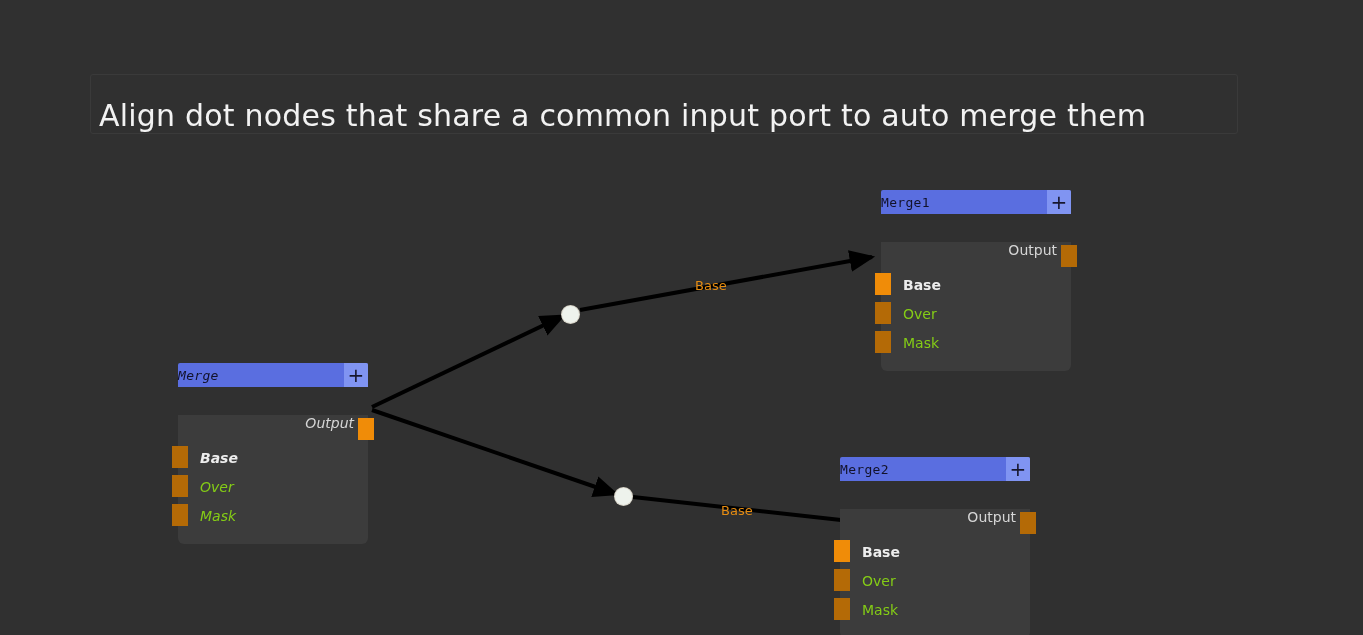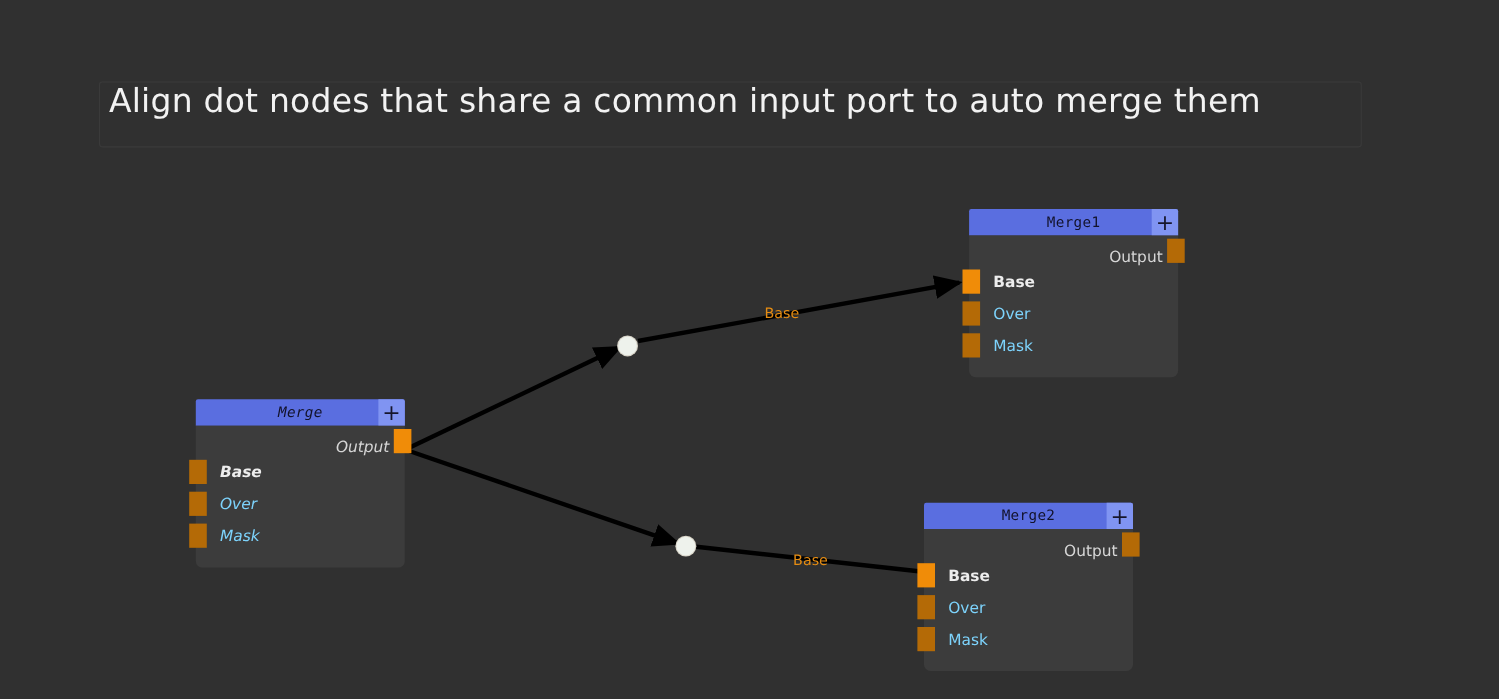--- a/index.html
+++ b/index.html
@@ -21,21 +21,21 @@
   #title-box {
     position: absolute;
     left: 90px;
     top: 74px;
     width: 1148px;
     height: 60px;
     box-sizing: border-box;
     border: 1px solid #3a3a3a;
     border-radius: 3px;
     display: flex;
-    align-items: flex-start;
+    align-items: flex-end;
     padding-left: 8px;
   }
   #title-text {
     color: #f2f2f2;
     font-size: 30px;
     font-weight: 400;
     letter-spacing: 0.2px;
     white-space: nowrap;
     font-family: "DejaVu Sans", "Liberation Sans", sans-serif;
   }
@@ -53,21 +53,20 @@
   
   .node {
     position: absolute;
   }
   .node-header {
     position: relative;
     height: 24px;
     background: #5a6ee0;
     display: flex;
     align-items: center;
-    justify-content: center;
     border-radius: 2px 2px 0 0;
   }
   .node-title {
     color: #12122a;
     font-size: 13px;
     font-family: "DejaVu Sans Mono", "Liberation Mono", monospace;
     letter-spacing: 0.3px;
   }
   .node-plus {
     position: absolute;
@@ -90,23 +89,24 @@
     background: #3c3c3c;
     border-radius: 0 0 6px 6px;
     padding-bottom: 14px;
   }
 
   
   .out-row {
     position: relative;
     height: 28px;
     display: flex;
-    align-items: flex-end;
+    align-items: flex-start;
     justify-content: flex-end;
     padding-right: 14px;
+    margin-top: 28px;
   }
   .out-label {
     color: #d6d6d6;
     font-size: 14px;
     font-family: "DejaVu Sans", "Liberation Sans", sans-serif;
   }
   .port {
     position: absolute;
     width: 16px;
     height: 22px;
@@ -120,21 +120,21 @@
   .in-row {
     position: relative;
     height: 29px;
     display: flex;
     align-items: center;
     padding-left: 22px;
   }
   .in-port { left: -6px; top: 3px; }
   .in-label {
     font-size: 14px;
-    color: #7dd3fc;
+    color: #84cc16;
     font-family: "DejaVu Sans", "Liberation Sans", sans-serif;
   }
   .in-label.active {
     color: #ededed;
     font-weight: bold;
   }
 
   
   .dot-node {
     position: absolute;

